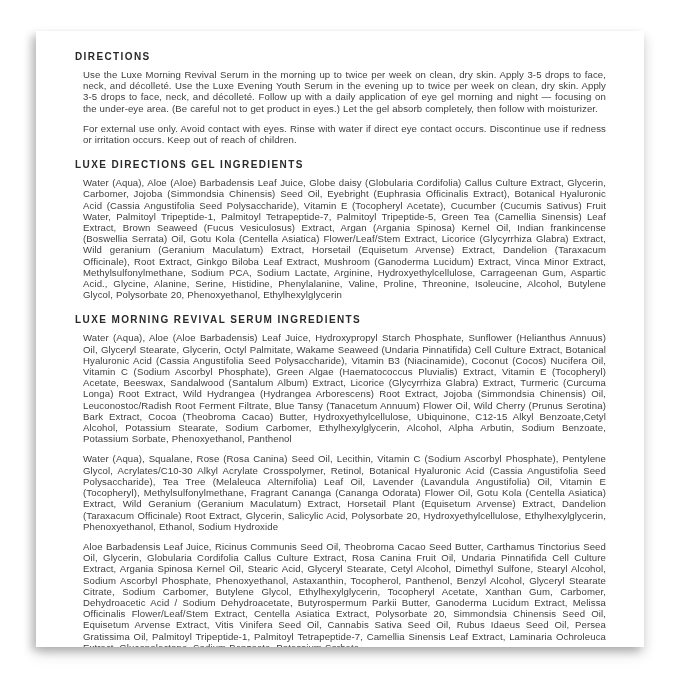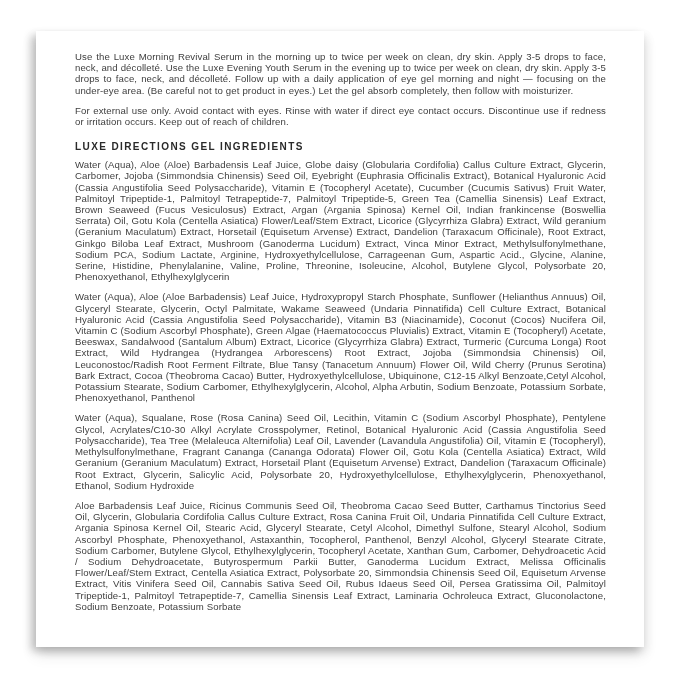--- a/index.html
+++ b/index.html
@@ -43,38 +43,40 @@
   .section-heading.first {
     margin-top: 0;
   }
   .body-para {
     font-size: 9.6px;
     line-height: 11.2px;
     color: #3e3e3e;
     text-align: justify;
     letter-spacing: 0.1px;
     word-spacing: 0.2px;
-    margin: 0 0 9px 0;
+    margin: 0 0 9px 8px;
   }
   .body-para.last {
     margin-bottom: 0;
   }
 </style>
 </head>
 <body>
 
 <div class="stage">
   <div class="label-card">
 
+    <div class="section-heading first">DIRECTIONS</div>
     <p class="body-para">Use the Luxe Morning Revival Serum in the morning up to twice per week on clean, dry skin. Apply 3-5 drops to face, neck, and décolleté. Use the Luxe Evening Youth Serum in the evening up to twice per week on clean, dry skin. Apply 3-5 drops to face, neck, and décolleté. Follow up with a daily application of eye gel morning and night — focusing on the under-eye area. (Be careful not to get product in eyes.) Let the gel absorb completely, then follow with moisturizer.</p>
     <p class="body-para">For external use only. Avoid contact with eyes. Rinse with water if direct eye contact occurs. Discontinue use if redness or irritation occurs. Keep out of reach of children.</p>
 
     <div class="section-heading">LUXE DIRECTIONS GEL INGREDIENTS</div>
     <p class="body-para">Water (Aqua), Aloe (Aloe) Barbadensis Leaf Juice, Globe daisy (Globularia Cordifolia) Callus Culture Extract, Glycerin, Carbomer, Jojoba (Simmondsia Chinensis) Seed Oil, Eyebright (Euphrasia Officinalis Extract), Botanical Hyaluronic Acid (Cassia Angustifolia Seed Polysaccharide), Vitamin E (Tocopheryl Acetate), Cucumber (Cucumis Sativus) Fruit Water, Palmitoyl Tripeptide-1, Palmitoyl Tetrapeptide-7, Palmitoyl Tripeptide-5, Green Tea (Camellia Sinensis) Leaf Extract, Brown Seaweed (Fucus Vesiculosus) Extract, Argan (Argania Spinosa) Kernel Oil, Indian frankincense (Boswellia Serrata) Oil, Gotu Kola (Centella Asiatica) Flower/Leaf/Stem Extract, Licorice (Glycyrrhiza Glabra) Extract, Wild geranium (Geranium Maculatum) Extract, Horsetail (Equisetum Arvense) Extract, Dandelion (Taraxacum Officinale), Root Extract, Ginkgo Biloba Leaf Extract, Mushroom (Ganoderma Lucidum) Extract, Vinca Minor Extract, Methylsulfonylmethane, Sodium PCA, Sodium Lactate, Arginine, Hydroxyethylcellulose, Carrageenan Gum, Aspartic Acid., Glycine, Alanine, Serine, Histidine, Phenylalanine, Valine, Proline, Threonine, Isoleucine, Alcohol, Butylene Glycol, Polysorbate 20, Phenoxyethanol, Ethylhexylglycerin</p>
 
+    <div class="section-heading">LUXE MORNING REVIVAL SERUM INGREDIENTS</div>
     <p class="body-para">Water (Aqua), Aloe (Aloe Barbadensis) Leaf Juice, Hydroxypropyl Starch Phosphate, Sunflower (Helianthus Annuus) Oil, Glyceryl Stearate, Glycerin, Octyl Palmitate, Wakame Seaweed (Undaria Pinnatifida) Cell Culture Extract, Botanical Hyaluronic Acid (Cassia Angustifolia Seed Polysaccharide), Vitamin B3 (Niacinamide), Coconut (Cocos) Nucifera Oil, Vitamin C (Sodium Ascorbyl Phosphate), Green Algae (Haematococcus Pluvialis) Extract, Vitamin E (Tocopheryl) Acetate, Beeswax, Sandalwood (Santalum Album) Extract, Licorice (Glycyrrhiza Glabra) Extract, Turmeric (Curcuma Longa) Root Extract, Wild Hydrangea (Hydrangea Arborescens) Root Extract, Jojoba (Simmondsia Chinensis) Oil, Leuconostoc/Radish Root Ferment Filtrate, Blue Tansy (Tanacetum Annuum) Flower Oil, Wild Cherry (Prunus Serotina) Bark Extract, Cocoa (Theobroma Cacao) Butter, Hydroxyethylcellulose, Ubiquinone, C12-15 Alkyl Benzoate,Cetyl Alcohol, Potassium Stearate, Sodium Carbomer, Ethylhexylglycerin, Alcohol, Alpha Arbutin, Sodium Benzoate, Potassium Sorbate, Phenoxyethanol, Panthenol</p>
 
     <p class="body-para">Water (Aqua), Squalane, Rose (Rosa Canina) Seed Oil, Lecithin, Vitamin C (Sodium Ascorbyl Phosphate), Pentylene Glycol, Acrylates/C10-30 Alkyl Acrylate Crosspolymer, Retinol, Botanical Hyaluronic Acid (Cassia Angustifolia Seed Polysaccharide), Tea Tree (Melaleuca Alternifolia) Leaf Oil, Lavender (Lavandula Angustifolia) Oil, Vitamin E (Tocopheryl), Methylsulfonylmethane, Fragrant Cananga (Cananga Odorata) Flower Oil, Gotu Kola (Centella Asiatica) Extract, Wild Geranium (Geranium Maculatum) Extract, Horsetail Plant (Equisetum Arvense) Extract, Dandelion (Taraxacum Officinale) Root Extract, Glycerin, Salicylic Acid, Polysorbate 20, Hydroxyethylcellulose, Ethylhexylglycerin, Phenoxyethanol, Ethanol, Sodium Hydroxide</p>
 
     <p class="body-para last">Aloe Barbadensis Leaf Juice, Ricinus Communis Seed Oil, Theobroma Cacao Seed Butter, Carthamus Tinctorius Seed Oil, Glycerin, Globularia Cordifolia Callus Culture Extract, Rosa Canina Fruit Oil, Undaria Pinnatifida Cell Culture Extract, Argania Spinosa Kernel Oil, Stearic Acid, Glyceryl Stearate, Cetyl Alcohol, Dimethyl Sulfone, Stearyl Alcohol, Sodium Ascorbyl Phosphate, Phenoxyethanol, Astaxanthin, Tocopherol, Panthenol, Benzyl Alcohol, Glyceryl Stearate Citrate, Sodium Carbomer, Butylene Glycol, Ethylhexylglycerin, Tocopheryl Acetate, Xanthan Gum, Carbomer, Dehydroacetic Acid / Sodium Dehydroacetate, Butyrospermum Parkii Butter, Ganoderma Lucidum Extract, Melissa Officinalis Flower/Leaf/Stem Extract, Centella Asiatica Extract, Polysorbate 20, Simmondsia Chinensis Seed Oil, Equisetum Arvense Extract, Vitis Vinifera Seed Oil, Cannabis Sativa Seed Oil, Rubus Idaeus Seed Oil, Persea Gratissima Oil, Palmitoyl Tripeptide-1, Palmitoyl Tetrapeptide-7, Camellia Sinensis Leaf Extract, Laminaria Ochroleuca Extract, Gluconolactone, Sodium Benzoate, Potassium Sorbate</p>
 
   </div>
 </div>
 
 </body></html>

